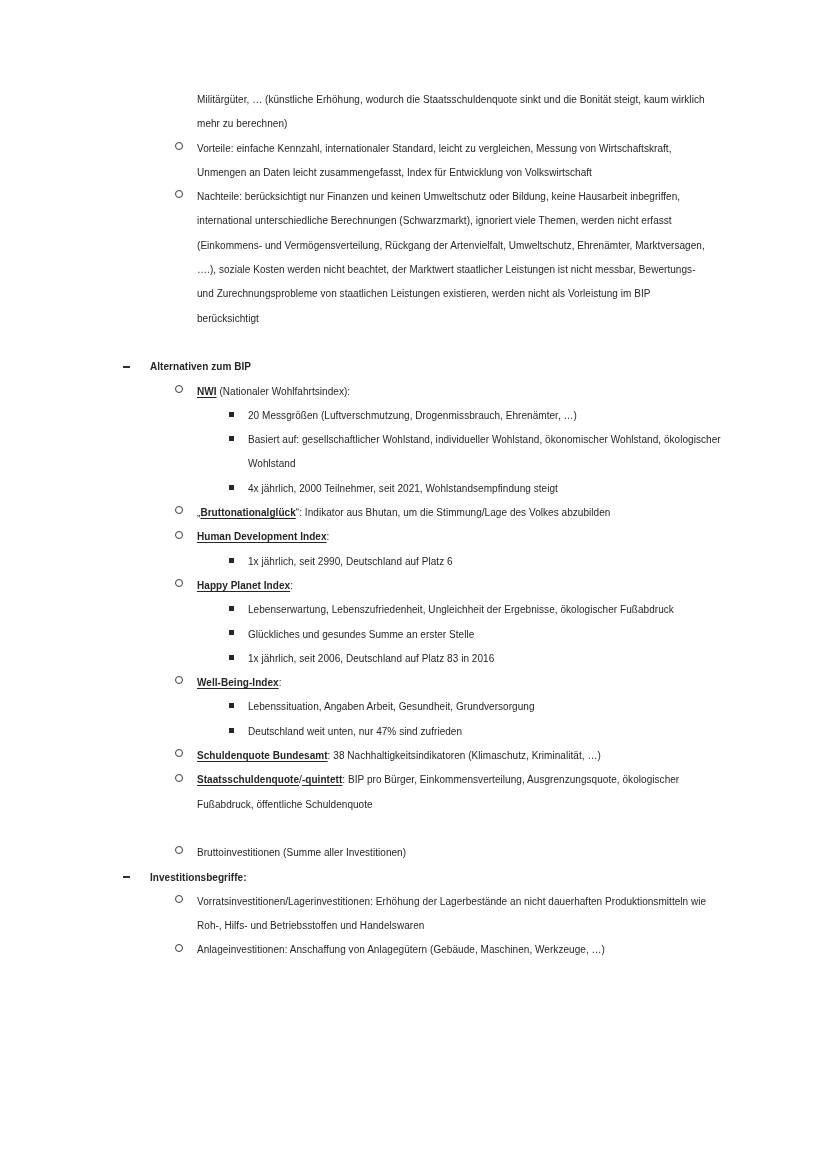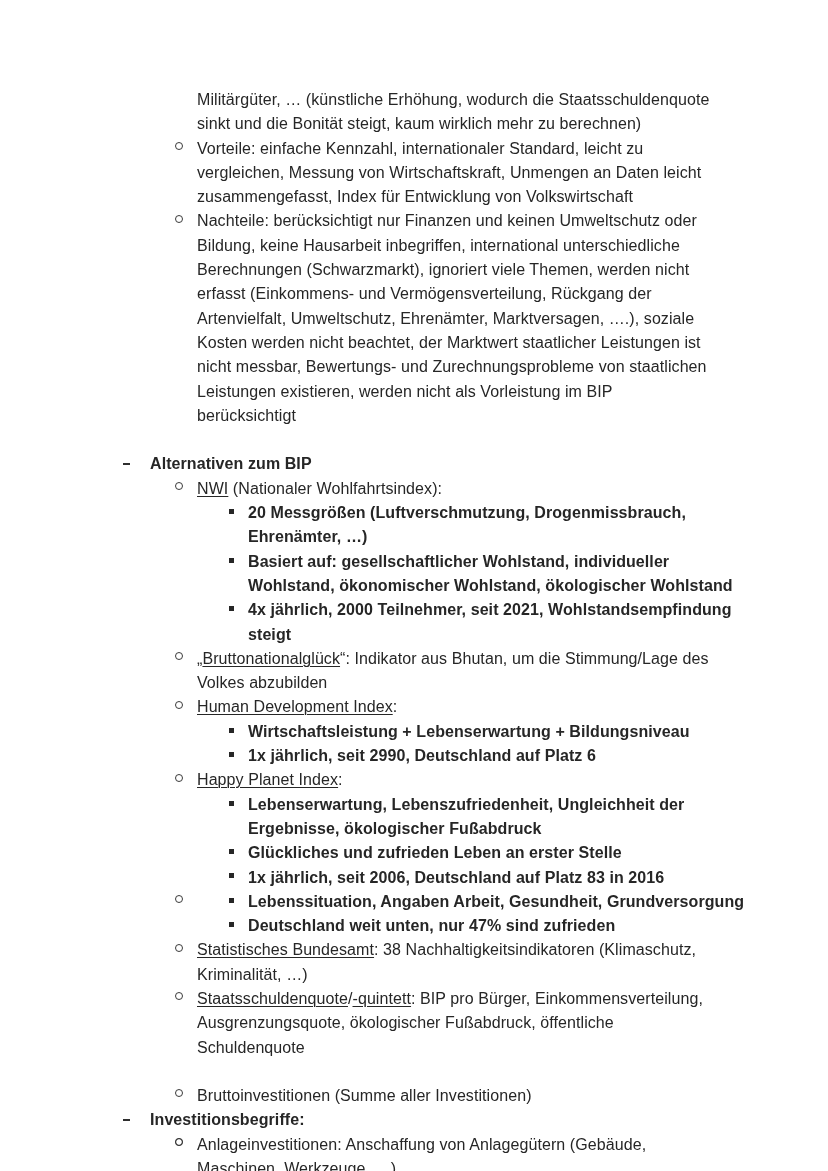--- a/index.html
+++ b/index.html
@@ -30,21 +30,21 @@
   .doc-body {
     position: absolute;
     left: 0;
     top: 88px;
     width: 828px;
   }
 
   
   .item {
     position: relative;
-    font-size: 16px;
+    font-size: 10px;
     line-height: 24.3px;
     letter-spacing: 0.005em;
     color: #262626;
   }
 
   .item > .marker {
     position: absolute;
     top: 0;
     left: 0;
     width: 1.2em;
@@ -61,21 +61,21 @@
 
   
   .lvl1 { padding-left: 150px; padding-right: 118px; font-weight: bold; }
   .lvl1 > .marker { left: 122px; }
 
   
   .lvl2 { padding-left: 197px; padding-right: 118px; }
   .lvl2 > .marker { left: 174px; font-size: 12.4px; }
 
   
-  .lvl3 { padding-left: 248px; padding-right: 74px; font-weight: bold; }
+  .lvl3 { padding-left: 248px; padding-right: 74px; }
   .lvl3 > .marker { left: 228px; }
 
   
   .cont2 { padding-left: 197px; padding-right: 118px; }
 
   
   .sq {
     display: inline-block;
     width: 5px;
     height: 5px;
@@ -102,20 +102,21 @@
     height: 1.4px;
     background: #2e2e2e;
     vertical-align: 0.32em;
     margin-left: 1px;
   }
 
   u.term {
     text-decoration: underline;
     text-underline-offset: 2px;
     text-decoration-thickness: 1px;
+    font-weight: bold;
   }
 
   .gap { height: 24.3px; }
 </style>
 </head>
 <body>
 
 <div class="page">
   <div class="doc-body" id="doc-body">
       <div class="item cont2">
@@ -153,71 +154,72 @@
       <div class="item lvl2">
         <span class="marker"><span class="circ"></span></span>
         <span class="txt">„<u class="term">Bruttonationalglück</u>“: Indikator aus Bhutan, um die Stimmung/Lage des Volkes abzubilden</span>
       </div>
       <div class="item lvl2">
         <span class="marker"><span class="circ"></span></span>
         <span class="txt"><u class="term">Human Development Index</u>:</span>
       </div>
       <div class="item lvl3">
         <span class="marker"><span class="sq"></span></span>
-        <span class="txt">Wirtschaftsleistung + Lebenserwartung + Bildungsniveau</span>
       </div>
       <div class="item lvl3">
         <span class="marker"><span class="sq"></span></span>
         <span class="txt">1x jährlich, seit 2990, Deutschland auf Platz 6</span>
       </div>
       <div class="item lvl2">
         <span class="marker"><span class="circ"></span></span>
         <span class="txt"><u class="term">Happy Planet Index</u>:</span>
       </div>
       <div class="item lvl3">
         <span class="marker"><span class="sq"></span></span>
         <span class="txt">Lebenserwartung, Lebenszufriedenheit, Ungleichheit der Ergebnisse, ökologischer Fußabdruck</span>
       </div>
       <div class="item lvl3">
         <span class="marker"><span class="sq"></span></span>
-        <span class="txt">Glückliches und zufrieden Leben an erster Stelle</span>
+        <span class="txt">Glückliches und gesundes Summe an erster Stelle</span>
       </div>
       <div class="item lvl3">
         <span class="marker"><span class="sq"></span></span>
         <span class="txt">1x jährlich, seit 2006, Deutschland auf Platz 83 in 2016</span>
       </div>
       <div class="item lvl2">
         <span class="marker"><span class="circ"></span></span>
+        <span class="txt"><u class="term">Well-Being-Index</u>:</span>
       </div>
       <div class="item lvl3">
         <span class="marker"><span class="sq"></span></span>
         <span class="txt">Lebenssituation, Angaben Arbeit, Gesundheit, Grundversorgung</span>
       </div>
       <div class="item lvl3">
         <span class="marker"><span class="sq"></span></span>
         <span class="txt">Deutschland weit unten, nur 47% sind zufrieden</span>
       </div>
       <div class="item lvl2">
         <span class="marker"><span class="circ"></span></span>
-        <span class="txt"><u class="term">Statistisches Bundesamt</u>: 38 Nachhaltigkeitsindikatoren (Klimaschutz, Kriminalität, …)</span>
+        <span class="txt"><u class="term">Schuldenquote Bundesamt</u>: 38 Nachhaltigkeitsindikatoren (Klimaschutz, Kriminalität, …)</span>
       </div>
       <div class="item lvl2">
         <span class="marker"><span class="circ"></span></span>
         <span class="txt"><u class="term">Staatsschuldenquote</u>/<u class="term">-quintett</u>: BIP pro Bürger, Einkommensverteilung, Ausgrenzungsquote, ökologischer Fußabdruck, öffentliche Schuldenquote</span>
       </div>
       <div class="gap"></div>
       <div class="item lvl2">
         <span class="marker"><span class="circ"></span></span>
         <span class="txt">Bruttoinvestitionen (Summe aller Investitionen)</span>
       </div>
       <div class="item lvl1">
         <span class="marker"><span class="dash"></span></span>
         <span class="txt">Investitionsbegriffe:</span>
       </div>
       <div class="item lvl2">
         <span class="marker"><span class="circ"></span></span>
+        <span class="txt">Vorratsinvestitionen/Lagerinvestitionen: Erhöhung der Lagerbestände an nicht dauerhaften Produktionsmitteln wie Roh-, Hilfs- und Betriebsstoffen und Handelswaren</span>
       </div>
       <div class="item lvl2">
         <span class="marker"><span class="circ"></span></span>
         <span class="txt">Anlageinvestitionen: Anschaffung von Anlagegütern (Gebäude, Maschinen, Werkzeuge, …)</span>
       </div>
     </div>
 </div>
 
 </body></html>

